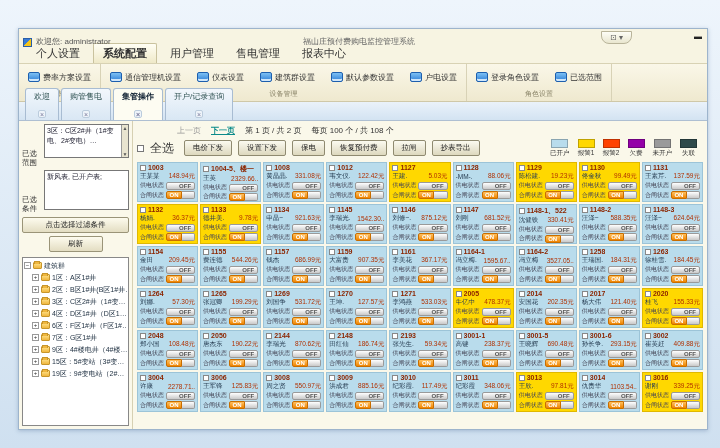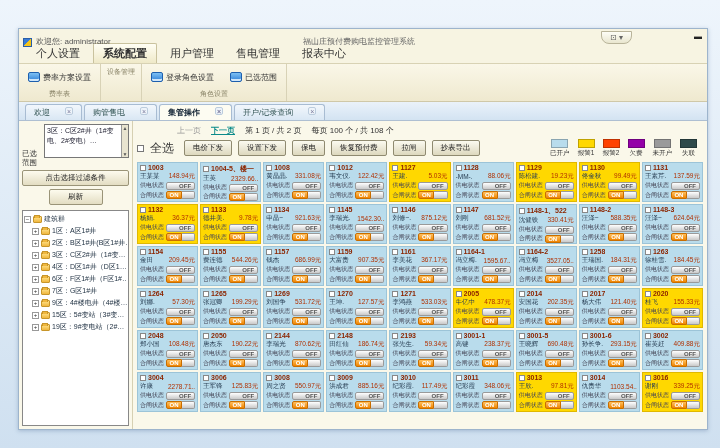--- a/index.html
+++ b/index.html
@@ -26,21 +26,21 @@
   .ribbon { height:38px; background:linear-gradient(#faf7e8,#efe9cf); display:flex; border-bottom:1px solid #cfc8a8; }
   .rb-group { display:flex; flex-direction:column; border-right:1px solid #d8d2b6; padding:2px 6px 0 6px; }
   .rb-buttons { display:flex; gap:10px; align-items:center; flex:1; }
   .rb-btn { display:flex; align-items:center; gap:3px; font-size:8px; color:#333; padding:2px 3px; border-radius:2px; cursor:default; }
   .icon-monitor { width:12px; height:10px; background:linear-gradient(#7cc0f4,#2f7fd6); border:1px solid #1d5fae; border-radius:2px; box-shadow:inset 0 -2px 0 #cfe6fa; flex:none; }
   .rb-caption { font-size:7px; color:#8a8468; text-align:center; padding:1px 0 2px; }
   .rb-filler { flex:1; border-right:none; }
 
   
   .tabstrip { height:19px; background:linear-gradient(#eaf2fa,#d3e3f2); display:flex; align-items:flex-end; padding:2px 6px 0; gap:2px; border-bottom:1px solid #aebfd2; }
-  .doc-tab { display:flex; gap:15px; font-size:8px; color:#355; background:linear-gradient(#f2f7fc,#d9e7f4); border:1px solid #a8bcd2; border-bottom:none; border-radius:3px 3px 0 0; padding:2px 8px; }
+  .doc-tab { display:flex; align-items:center; gap:8px; font-size:8px; color:#355; background:linear-gradient(#f2f7fc,#d9e7f4); border:1px solid #a8bcd2; border-bottom:none; border-radius:3px 3px 0 0; padding:2px 8px;flex-direction:column; }
   .doc-tab.active { background:#fdfcf2; font-weight:bold; color:#123; }
   .tab-close { font-size:7px; color:#779; border:1px solid #bcd; border-radius:2px; width:8px; height:8px; line-height:7px; text-align:center; background:#eef4fa; }
 
   
   .content { flex:1; display:flex; background:#faf8ea; overflow:hidden; }
 
   
   .sidebar { width:114px; flex:none; padding:3px 3px; display:flex; flex-direction:column; gap:3px; border-right:1px solid #d6d0b2; }
   .sel-row { display:flex; gap:2px; }
   .sel-label { width:20px; font-size:7.5px; color:#333; line-height:1.15; padding-top:2px;margin-top:24px; }
@@ -112,20 +112,42 @@
       <div class="rb-group">
     <div class="rb-buttons">
           <span class="rb-btn">
     <span class="icon-monitor"></span>
     <span class="rb-btn-label">费率方案设置</span>
   </span>
         </div>
     <div class="rb-caption">费率表</div>
   </div>
       <div class="rb-group">
+    <div class="rb-buttons">
+          <span class="rb-btn">
+    <span class="icon-monitor"></span>
+    <span class="rb-btn-label">通信管理机设置</span>
+  </span>
+          <span class="rb-btn">
+    <span class="icon-monitor"></span>
+    <span class="rb-btn-label">仪表设置</span>
+  </span>
+          <span class="rb-btn">
+    <span class="icon-monitor"></span>
+    <span class="rb-btn-label">建筑群设置</span>
+  </span>
+          <span class="rb-btn">
+    <span class="icon-monitor"></span>
+    <span class="rb-btn-label">默认参数设置</span>
+  </span>
+          <span class="rb-btn">
+    <span class="icon-monitor"></span>
+    <span class="rb-btn-label">户电设置</span>
+  </span>
+        </div>
     <div class="rb-caption">设备管理</div>
   </div>
       <div class="rb-group">
     <div class="rb-buttons">
           <span class="rb-btn">
     <span class="icon-monitor"></span>
     <span class="rb-btn-label">登录角色设置</span>
   </span>
           <span class="rb-btn">
     <span class="icon-monitor"></span>
@@ -160,20 +182,26 @@
 
     <div class="sidebar">
       <div class="sel-row">
         <span class="sel-label">已选范围</span>
         <div class="sel-box range">
           <span>3区：C区2#井（1#变电、2#变电）…</span>
           <span class="vscroll">
               <span>▲</span>
               <span>▼</span>
             </span>
+        </div>
+      </div>
+      <div class="sel-row">
+        <span class="sel-label">已选条件</span>
+        <div class="sel-box cond">
+          <span>新风表, 已开户表;</span>
         </div>
       </div>
       <div class="side-btn">点击选择过滤条件</div>
       <div class="side-btn small">刷新</div>
       <div class="tree-box">
         <div class="tree-root">
           <span class="expander">−</span>
           <span class="icon-folder"></span>
           <span>建筑群</span>
         </div>

